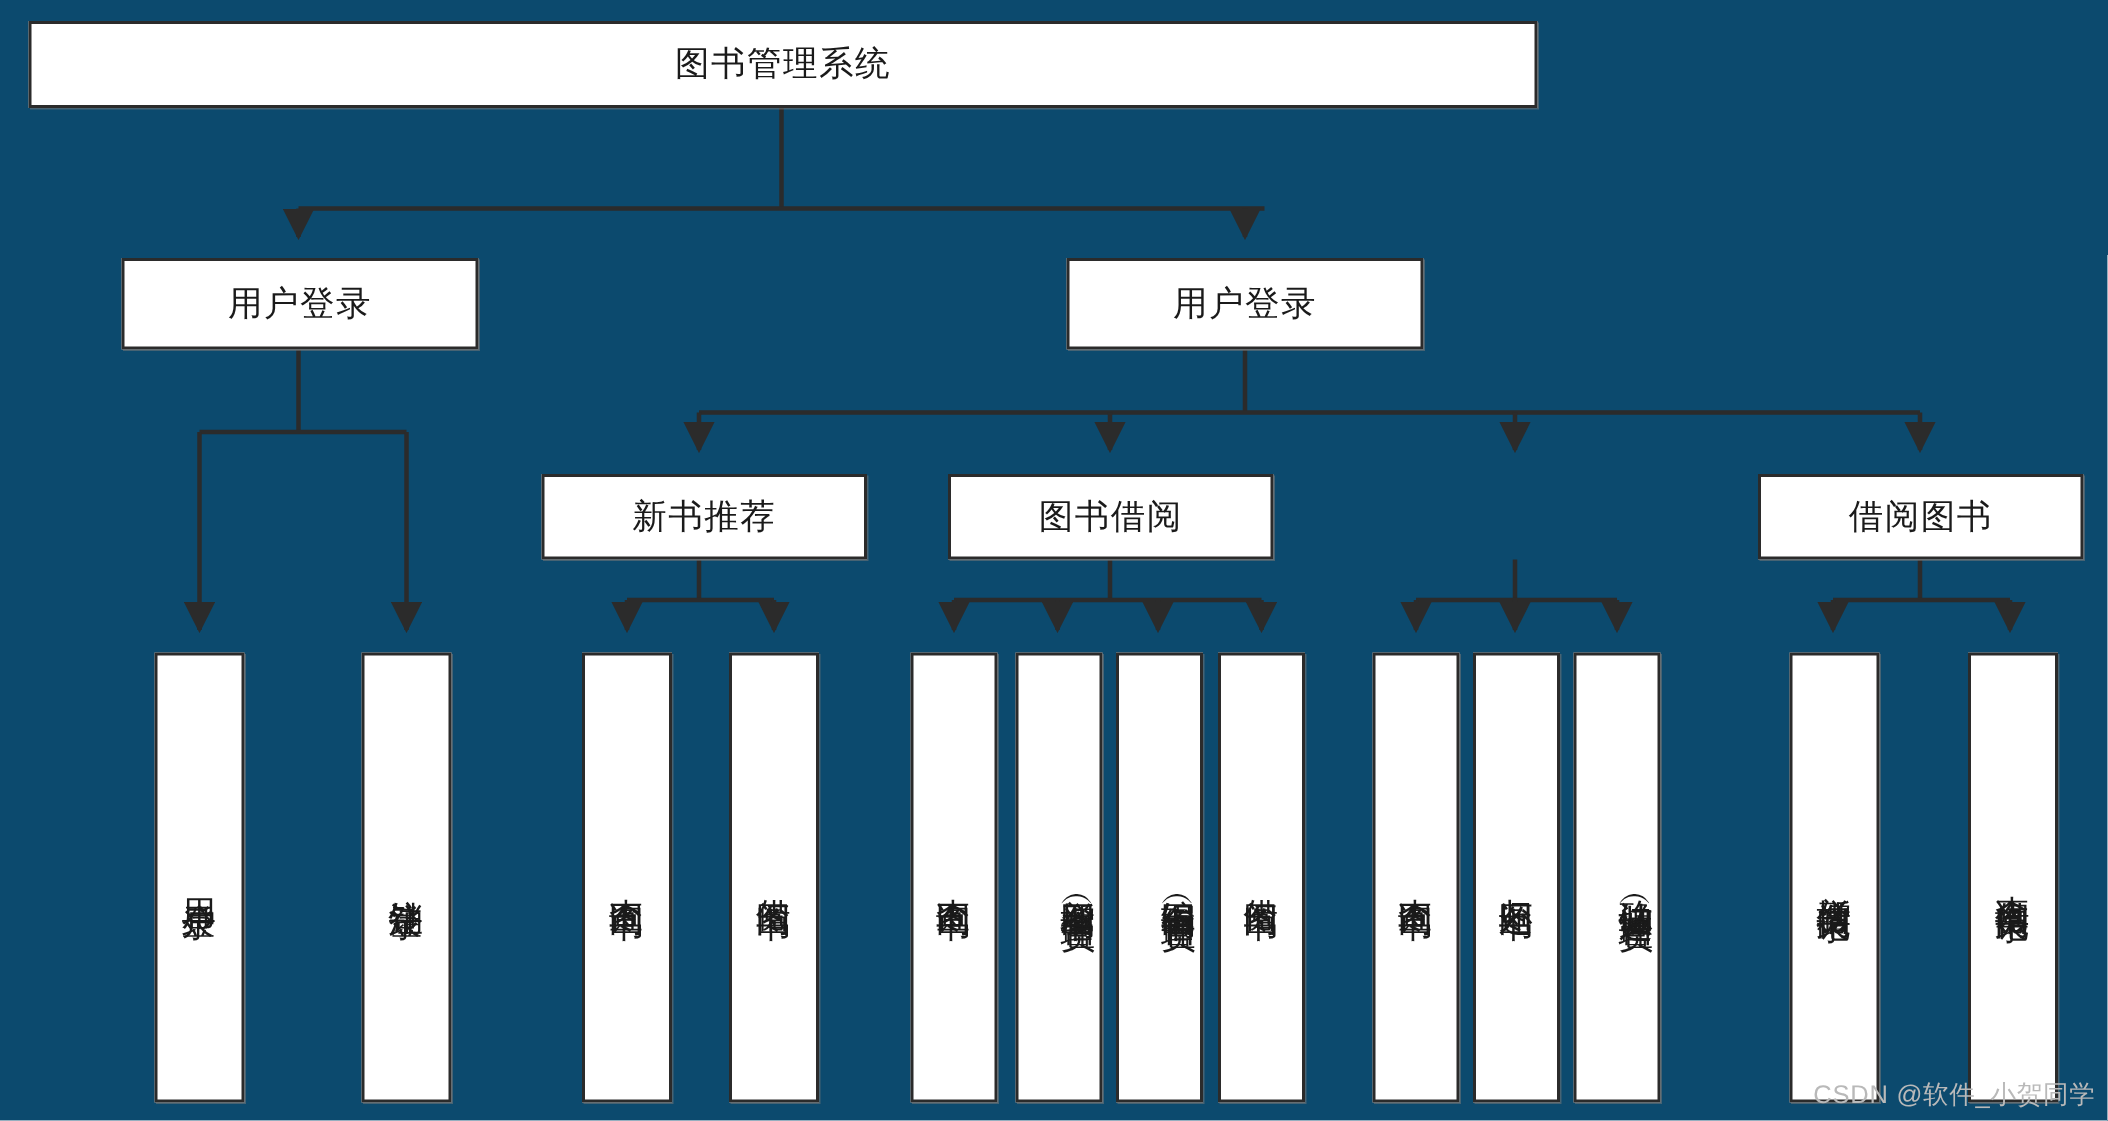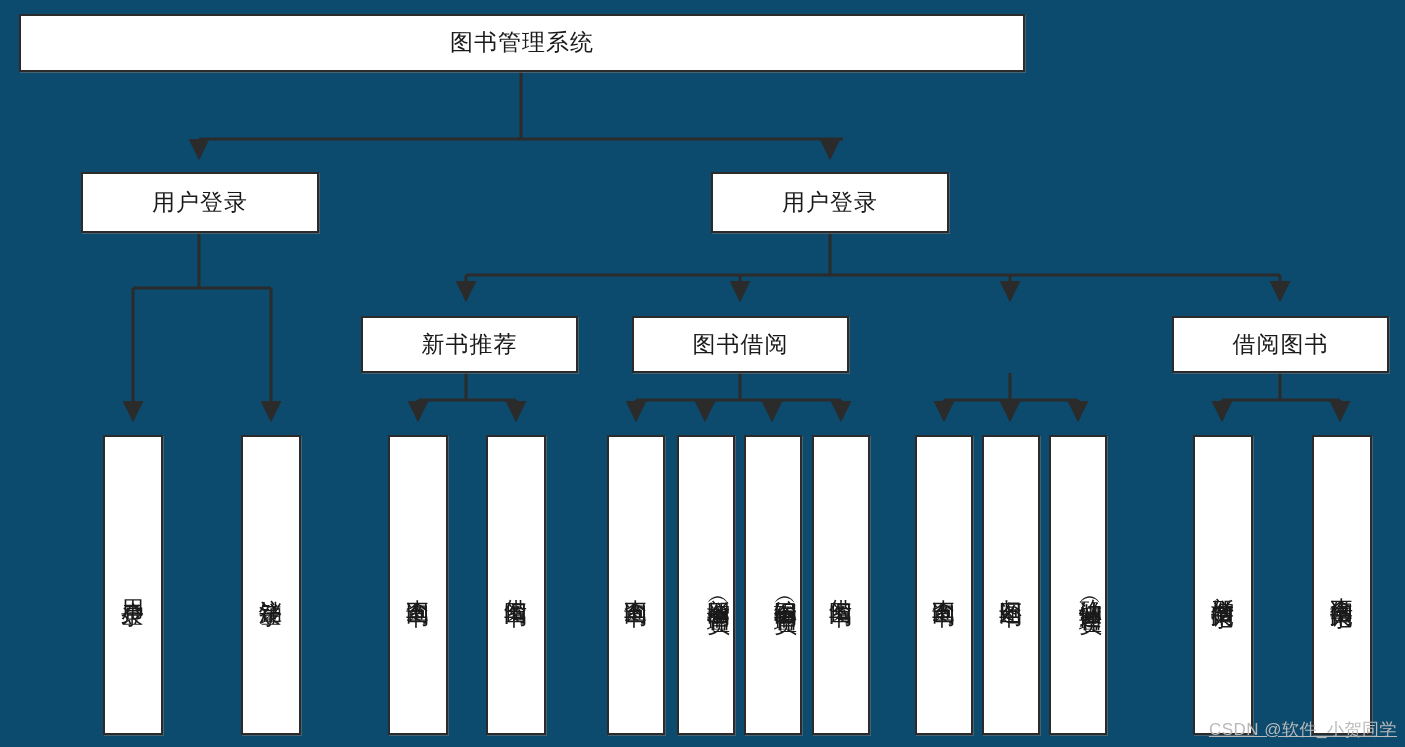--- a/index.html
+++ b/index.html
@@ -60,21 +60,20 @@
   }
   #watermark {
     position: absolute;
     right: 8px;
     bottom: 6px;
     font-size: 17px;
     color: #b9b9b9;
     letter-spacing: 0.5px;
     white-space: nowrap;
     pointer-events: none;
-    text-decoration: underline;
   }
 </style>
 </head>
 <body>
 
 <div id="canvas">
 
   <svg id="edges" viewBox="0 0 1405 747" xmlns="http://www.w3.org/2000/svg">
     <defs>
       <marker id="arrow" viewBox="0 0 10 10" refX="9" refY="5" markerWidth="7" markerHeight="7" orient="auto-start-reverse">

